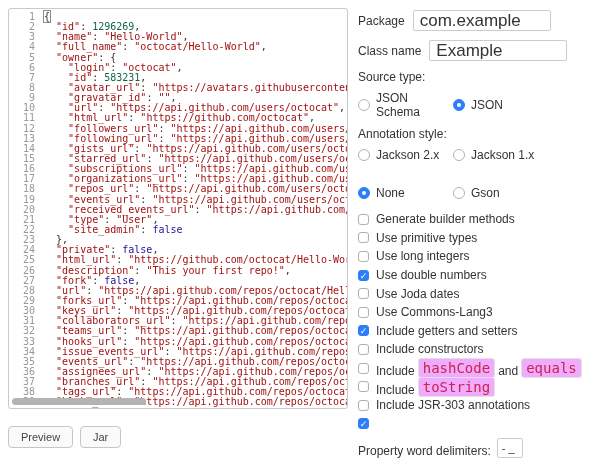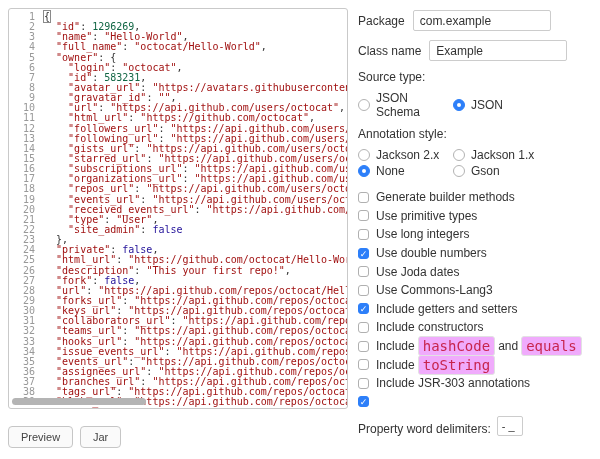--- a/index.html
+++ b/index.html
@@ -35,41 +35,41 @@
   }
   .btn-preview { left: 8px; }
   .btn-jar { left: 80px; }
 
   
   .panel { position: absolute; left: 358px; top: 10px; width: 238px; font-size: 12px; }
   .field-row { display: flex; align-items: center; margin-bottom: 9px; }
   .field-row label { margin-right: 8px; white-space: nowrap; }
   .text-input {
     width: 138px; height: 21px; border: 1px solid #ccc; border-radius: 2px;
-    font-family: "Liberation Sans", sans-serif; font-size: 12px; color: #333; padding: 1px 6px;
+    font-family: "Liberation Sans", sans-serif; font-size: 17px; color: #333; padding: 1px 6px;
   }
   .group-heading { margin: 7px 0 7px; }
-  .radio-grid { display: grid; grid-template-columns: 95px auto; row-gap: 2px; margin-bottom: 8px; }
+  .radio-grid { display: grid; grid-template-columns: 95px auto; row-gap: 24px; margin-bottom: 8px; }
   .radio-item { display: flex; align-items: center; cursor: pointer; }
   .radio {
     width: 12px; height: 12px; border-radius: 50%; border: 1px solid #b3b3b3;
     background: #fff; display: flex; align-items: center; justify-content: center; flex: none;
   }
   .radio.on { border-color: var(--accent); background: var(--accent); }
   .radio .dot { width: 4px; height: 4px; border-radius: 50%; background: #fff; }
   .radio-item .rlabel { margin-left: 6px; }
 
   .options-list { margin-top: 10px; }
   .check-item { display: flex; align-items: center; height: 18.6px; cursor: pointer; }
   .cb {
     width: 11px; height: 11px; border: 1px solid #b0b0b0; border-radius: 3px; flex: none;
     background: #fff; color: #fff; font-size: 9px; line-height: 10px; text-align: center;
   }
   .cb.on { background: var(--accent); border-color: var(--accent); }
-  .check-item .clabel { margin-left: 7px; display: flex; align-items: center; white-space: nowrap; }
+  .check-item .clabel { margin-left: 7px; display: flex; align-items: flex-end; white-space: nowrap; }
   .chip {
     font-family: "DejaVu Sans Mono", monospace; font-size: 14px; color: var(--chip, #c7254e);
     background: #f0abfc; border: 1px solid #e2e2e2; border-radius: 3px;
     padding: 1px 4px; margin: 0 3px;
   }
   .delims-row { display: flex; align-items: flex-end; margin-top: 5px; }
   .delims-input {
     width: 26px; height: 20px; border: 1px solid #ccc; border-radius: 2px; margin-left: 6px;
     font-family: "Liberation Sans", sans-serif; font-size: 11px; color: #333; padding: 1px 4px;
   }

